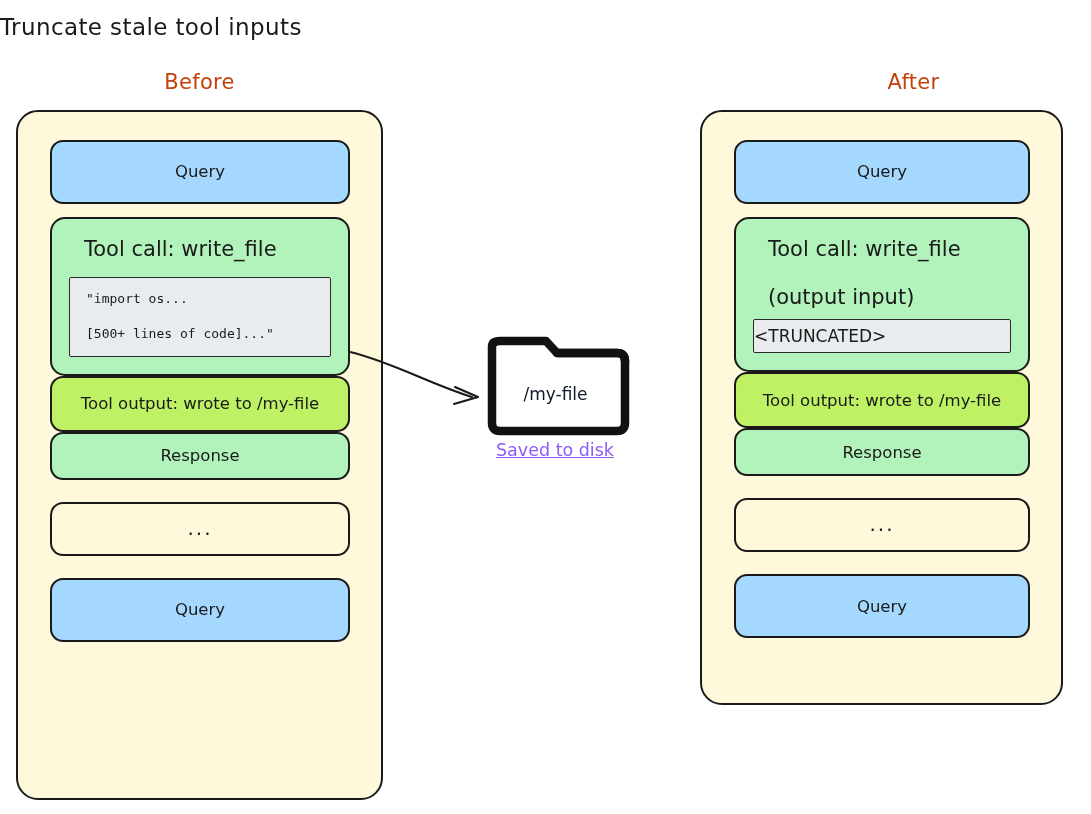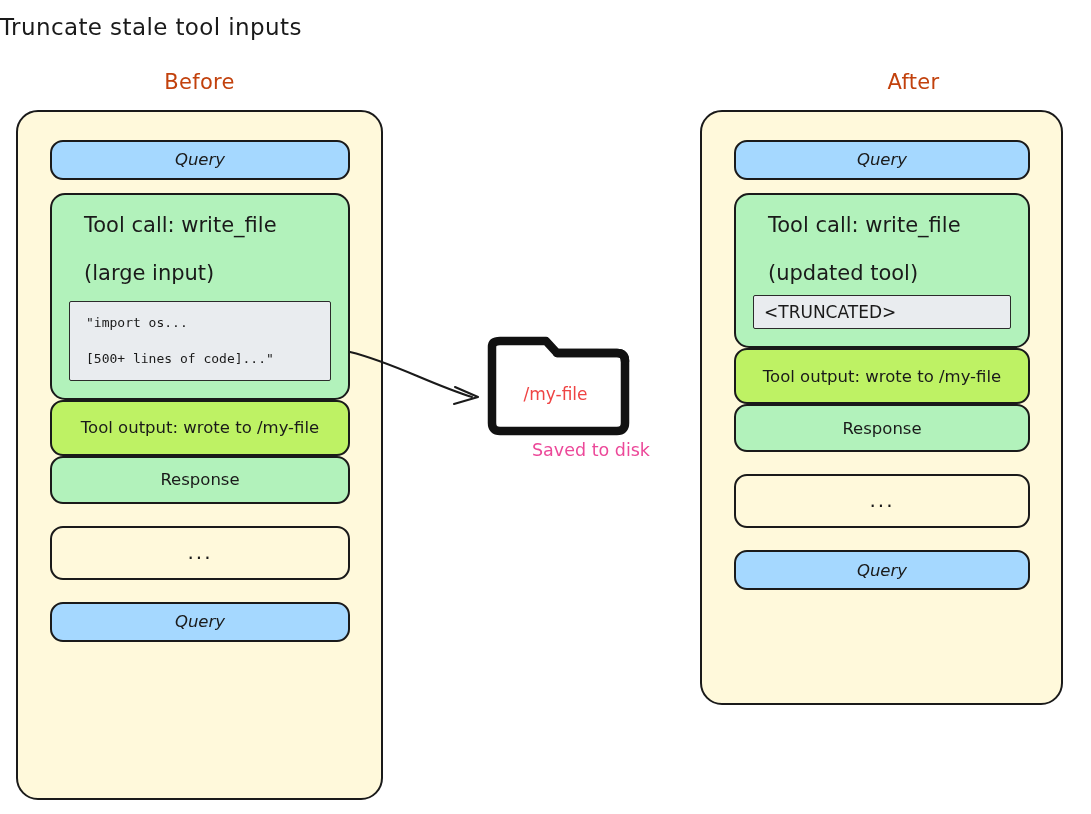--- a/index.html
+++ b/index.html
@@ -72,21 +72,21 @@
     color: #1a1a1a;
     padding: 6px 10px;
   }
   .block.blue   { background: #a5d8ff; }
   .block.green  { background: #b2f2bb; }
   .block.yellow { background: #bef264; }
   .block.cream  { background: #fff9db; }
 
   .block + .block { }
 
-  .h-query    { height: 40px; font-style: italic; }
+  .h-query    { height: 64px; }
   .h-output   { height: 56px; }
   .h-response { height: 48px; }
   .h-ellipsis { height: 54px; font-size: 20px; letter-spacing: 2px; }
 
   
   .toolcall {
     box-sizing: border-box;
     background: #b2f2bb;
     border: 2.2px solid #1a1a1a;
     border-radius: 15px;
@@ -116,21 +116,21 @@
     color: #1a1a1a;
   }
   .codebox .code-line + .code-line { margin-top: 21px; }
 
   .truncbox {
     box-sizing: border-box;
     margin-top: 10px;
     background: #e9ecef;
     border: 1.6px solid #2b2b2b;
     border-radius: 2px;
-    padding: 6px 10px;
+    padding: 6px 0;
     font-size: 17px;
     line-height: 1.2;
     color: #1a1a1a;
     height: 34px;
     display: flex;
     align-items: center;
   }
 
   
   #folder-group {
@@ -140,31 +140,32 @@
     width: 145px;
     height: 104px;
   }
   #folder-label {
     position: absolute;
     left: 0;
     top: 48px;
     width: 145px;
     text-align: center;
     font-size: 17px;
-    color: #ef4444;
+    color: #0f172a;
     z-index: 2;
   }
   #saved-caption {
     position: absolute;
     left: 460px;
     top: 440px;
     width: 190px;
-    text-align: right;
+    text-align: center;
     font-size: 17.5px;
-    color: #ec4899;
+    color: #8b5cf6;
+    text-decoration: underline;
   }
 
   svg.overlay {
     position: absolute;
     left: 0;
     top: 0;
     width: 1091px;
     height: 814px;
     pointer-events: none;
   }
@@ -178,21 +179,20 @@
 
 <div class="column-heading" id="heading-after">After</div>
 
 <div class="panel" id="panel-before">
   <div class="panel-inner">
 
     <div class="block blue h-query">Query</div>
 
     <div class="toolcall" style="margin-top:13px;">
       <div class="tc-line">Tool call: write_file</div>
-      <div class="tc-line second">(large input)</div>
       <div class="codebox">
         <div class="code-line">"import os...</div>
         <div class="code-line">[500+ lines of code]..."</div>
       </div>
     </div>
 
     <div class="block yellow h-output">Tool output: wrote to /my-file</div>
 
     <div class="block green h-response">Response</div>
 
@@ -203,21 +203,21 @@
   </div>
 </div>
 
 <div class="panel" id="panel-after">
   <div class="panel-inner">
 
     <div class="block blue h-query">Query</div>
 
     <div class="toolcall" style="margin-top:13px;">
       <div class="tc-line">Tool call: write_file</div>
-      <div class="tc-line second">(updated tool)</div>
+      <div class="tc-line second">(output input)</div>
       <div class="truncbox">&lt;TRUNCATED&gt;</div>
     </div>
 
     <div class="block yellow h-output">Tool output: wrote to /my-file</div>
 
     <div class="block green h-response">Response</div>
 
     <div class="block cream h-ellipsis" style="margin-top:22px;">...</div>
 
     <div class="block blue h-query" style="margin-top:22px;">Query</div>

